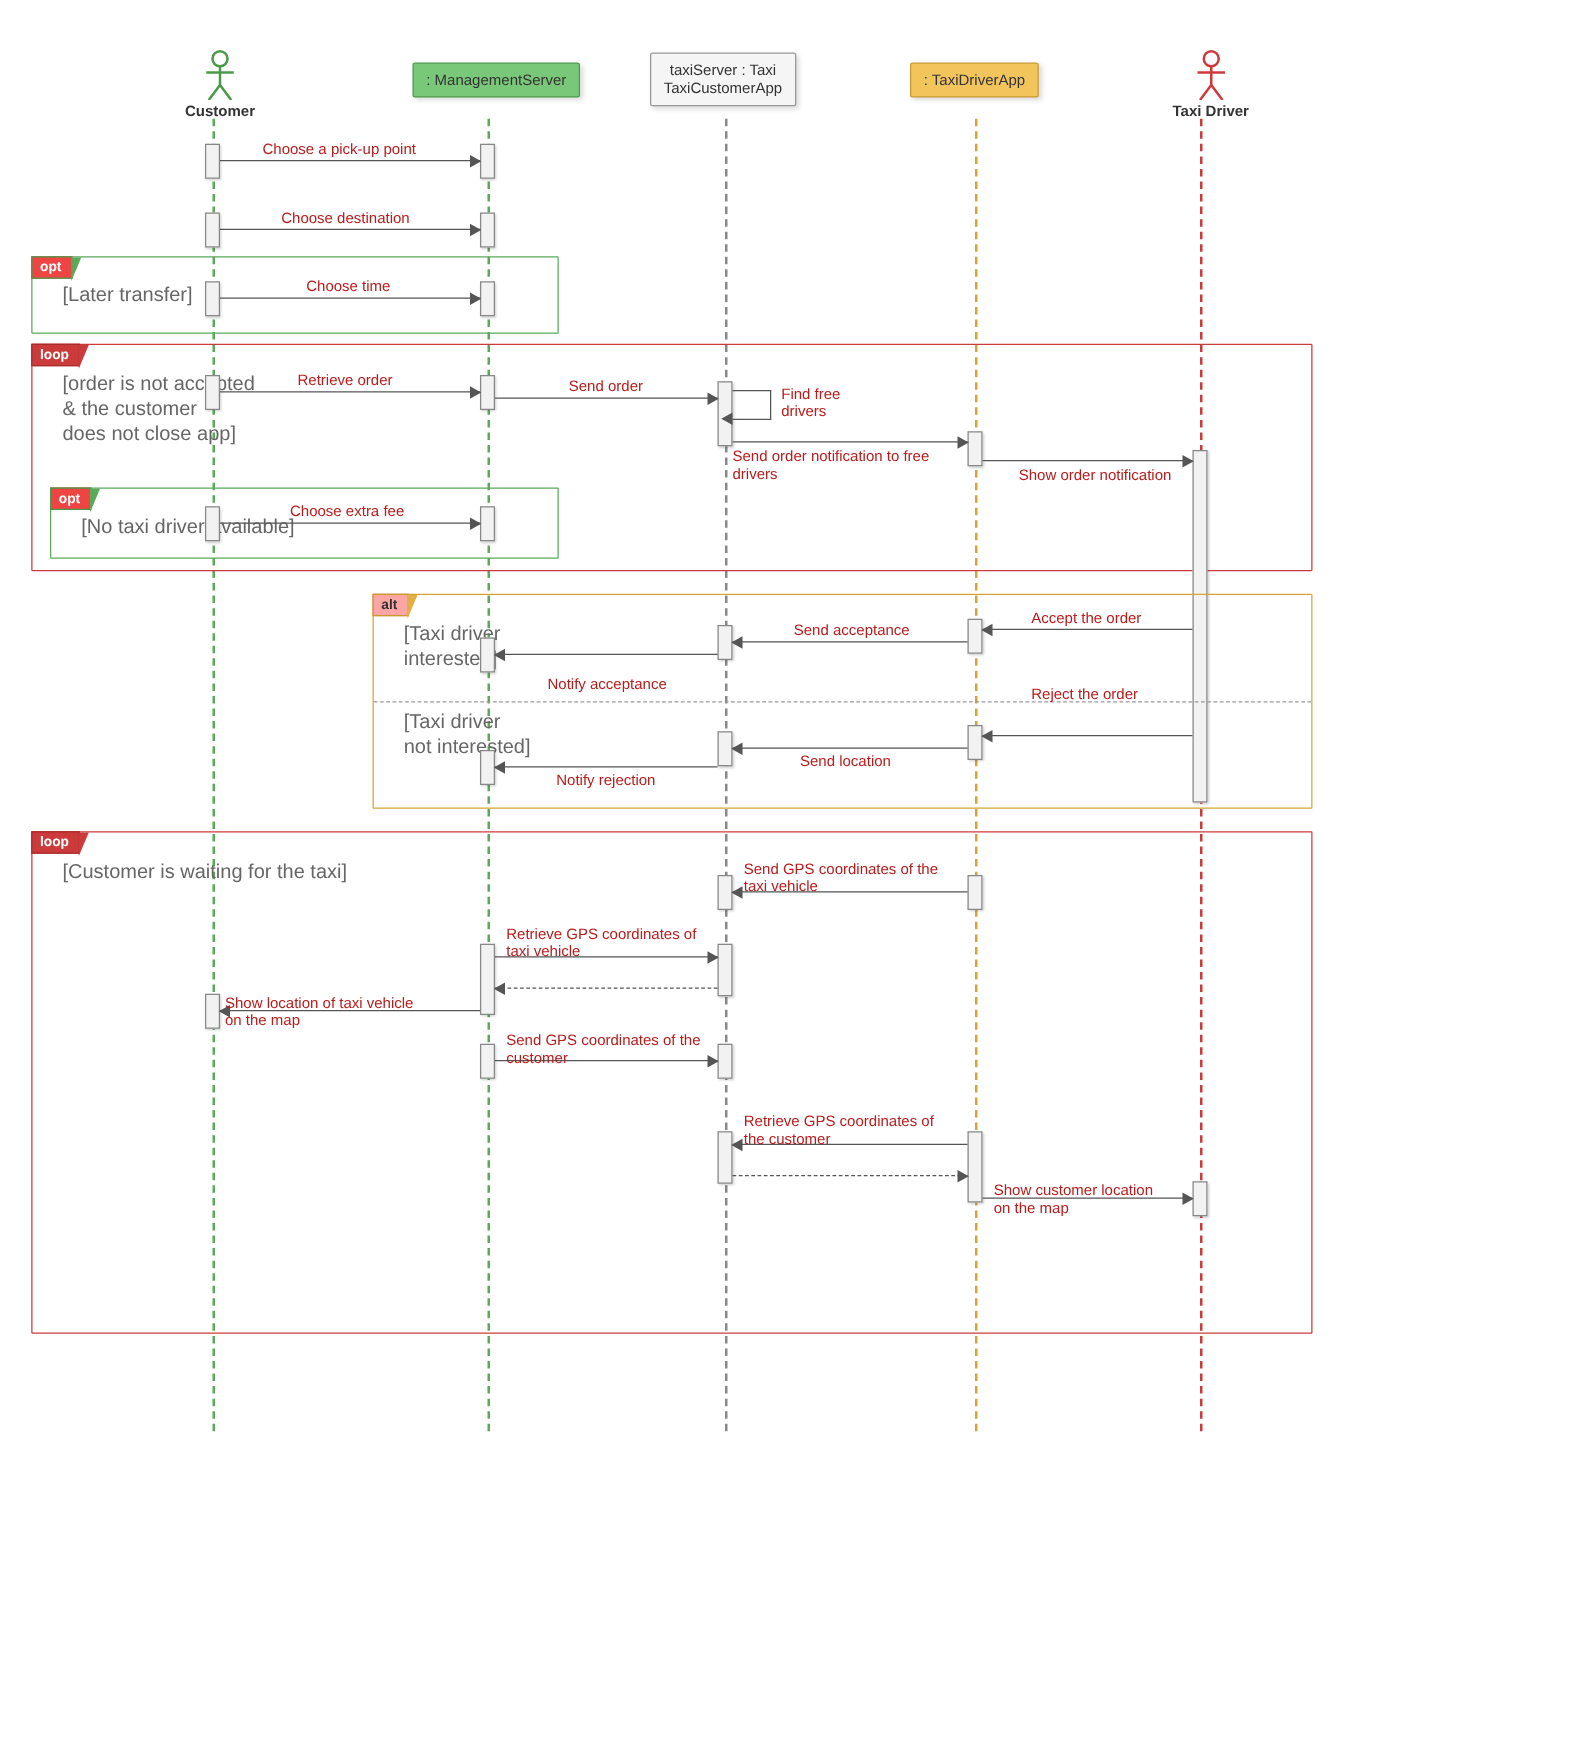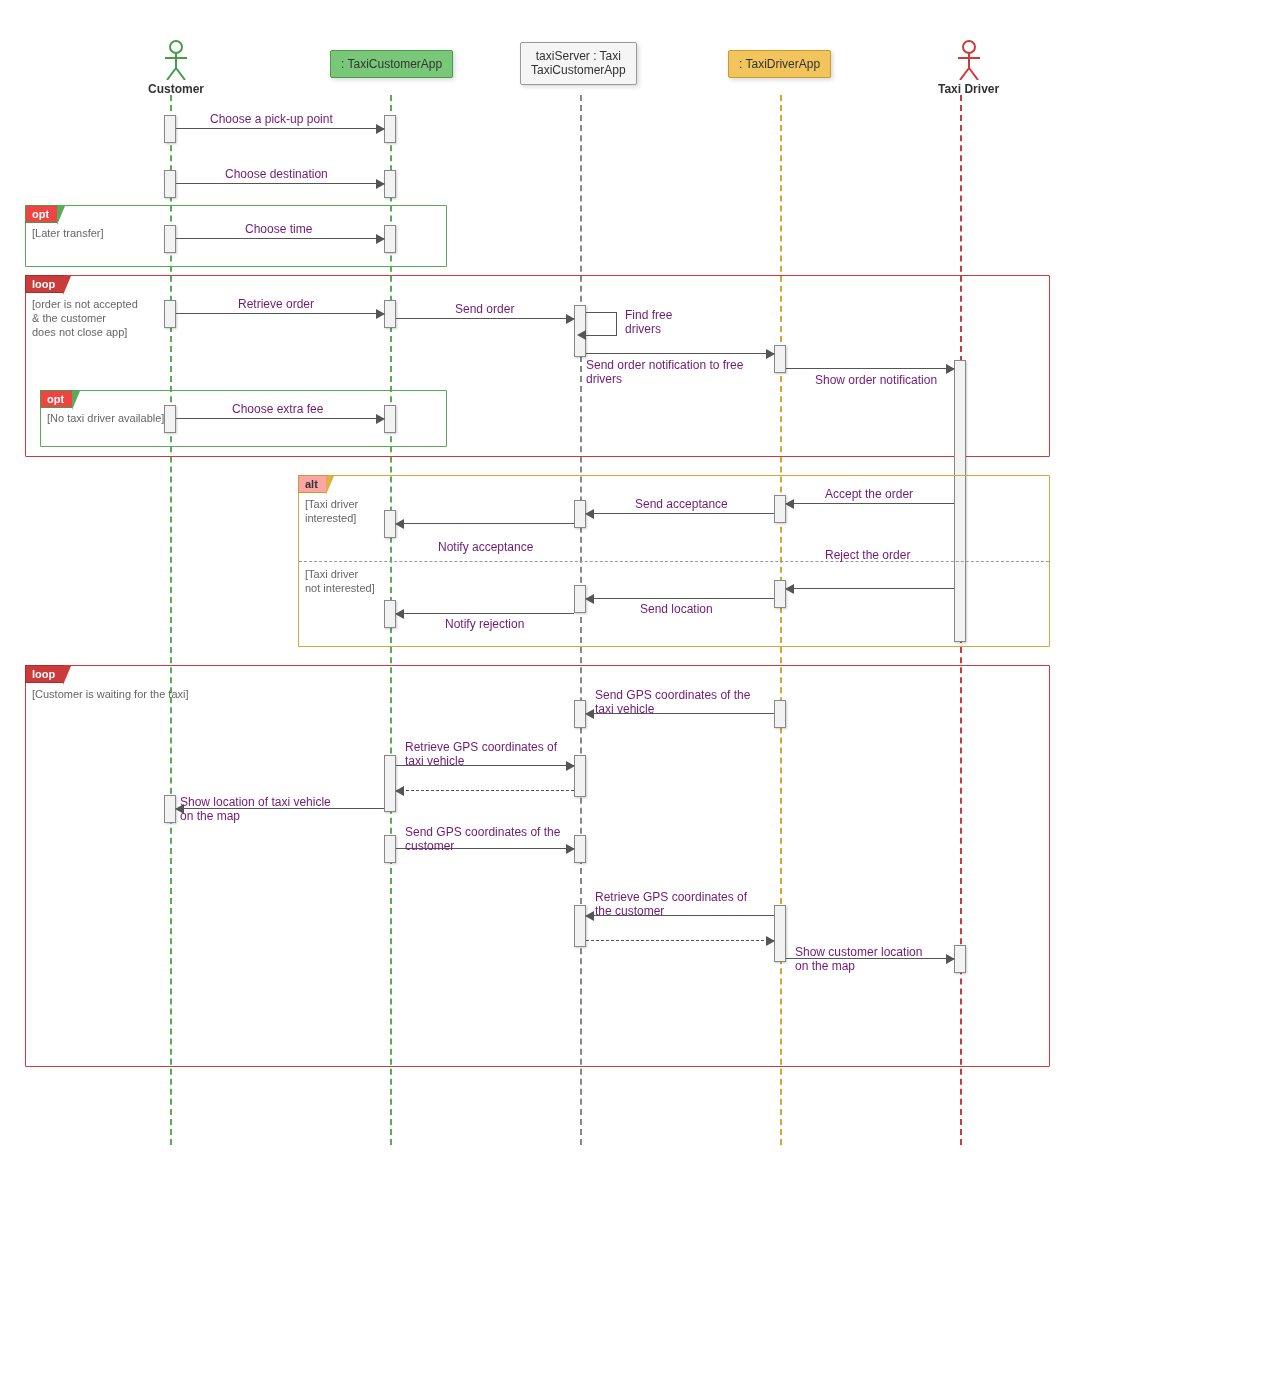--- a/index.html
+++ b/index.html
@@ -14,34 +14,34 @@
   .lifeline{position:absolute;top:75px;width:0;border-left:2px dashed #888;height:1050px}
   .lifeline.green{border-color:#5aaa5a}
   .lifeline.amber{border-color:#d6a534}
   .lifeline.red{border-color:#cc3b3b}
   .act{position:absolute;width:10px;background:#f2f2f2;border:1px solid #888;box-shadow:1px 1px 2px rgba(0,0,0,.2);margin-left:-6px}
   .arrow{position:absolute;height:0;border-top:1px solid #555}
   .arrow.dashed{border-top-style:dashed}
   .arrow .head{position:absolute;top:-5px;width:0;height:0;border-top:5px solid transparent;border-bottom:5px solid transparent}
   .arrow .head.right{right:-1px;border-left:9px solid #555}
   .arrow .head.left{left:-1px;border-right:9px solid #555}
-  .msg-label{position:absolute;font-size:12px;color:#701a75;white-space:pre-line;line-height:1.2}
+  .msg-label{position:absolute;font-size:12px;color:#b91c1c;white-space:pre-line;line-height:1.2}
   .frag{position:absolute;border:1px solid;border-radius:1px}
   .frag.green{border-color:#5aaa5a}
   .frag.red{border-color:#cc3b3b}
   .frag.amber{border-color:#d6a534}
   .frag .tag{position:absolute;left:-1px;top:-1px;padding:2px 8px 2px 6px;font-weight:bold;font-size:11px;border:1px solid;color:#fff}
   .frag .tag::after{content:"";position:absolute;right:-8px;top:0;width:0;height:0;border-top:0 solid transparent;border-bottom:19px solid transparent;border-left:8px solid}
   .frag.green .tag{background:#ef4444;border-color:#4a9a4a}
   .frag.green .tag::after{border-left-color:#5aaa5a}
   .frag.red .tag{background:#cc3b3b;border-color:#a82d2d}
   .frag.red .tag::after{border-left-color:#cc3b3b}
   .frag.amber .tag{background:#fca5a5;border-color:#c99a2e;color:#333}
   .frag.amber .tag::after{border-left-color:#e0b044}
-  .frag .guard{position:absolute;left:6px;font-size:11px;color:#666;white-space:pre-line;line-height:1.25}
+  .frag .guard{position:absolute;left:24px;font-size:16px;color:#666;white-space:pre-line;line-height:1.25}
   .alt-divider{position:absolute;left:0;right:0;height:0;border-top:1px dashed #999}
   .self-msg{position:absolute;border:1px solid #555;border-left:none}
   .self-msg .head{position:absolute;left:-9px;bottom:-5px;width:0;height:0;border-top:5px solid transparent;border-bottom:5px solid transparent;border-right:9px solid #555}
 </style>
 </head>
 <body>
 
 <div class="diagram">
 
   <div class="lifeline-header" style="left:128px">
@@ -50,21 +50,21 @@
           <circle cx="15" cy="7" r="6" fill="none" stroke="#4a9a4a" stroke-width="2"></circle>
           <line x1="15" y1="13" x2="15" y2="28" stroke="#4a9a4a" stroke-width="2"></line>
           <line x1="4" y1="18" x2="26" y2="18" stroke="#4a9a4a" stroke-width="2"></line>
           <line x1="15" y1="28" x2="6" y2="40" stroke="#4a9a4a" stroke-width="2"></line>
           <line x1="15" y1="28" x2="24" y2="40" stroke="#4a9a4a" stroke-width="2"></line>
         </svg>
     </div>
     <div class="header-label">Customer</div>
   </div>
   <div class="lifeline-header" style="left:310px;top:30px">
-    <div class="header-box green">: TaxiCustomerApp</div>
+    <div class="header-box green">: ManagementServer</div>
   </div>
   <div class="lifeline-header" style="left:500px;top:22px">
     <div class="header-box">taxiServer : Taxi
 TaxiCustomerApp</div>
   </div>
   <div class="lifeline-header" style="left:708px;top:30px">
     <div class="header-box amber">: TaxiDriverApp</div>
   </div>
   <div class="lifeline-header" style="left:918px">
     <div class="actor-icon">

